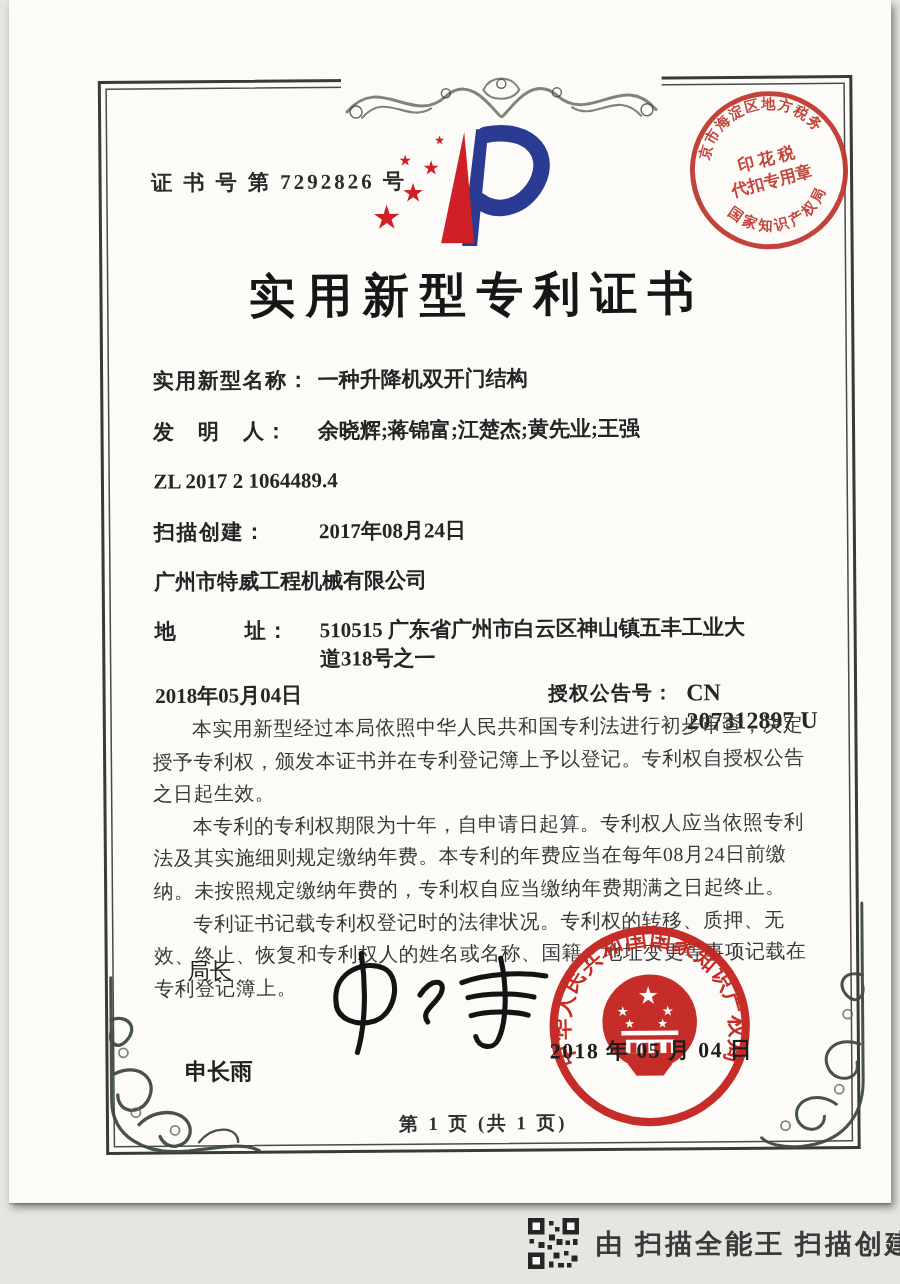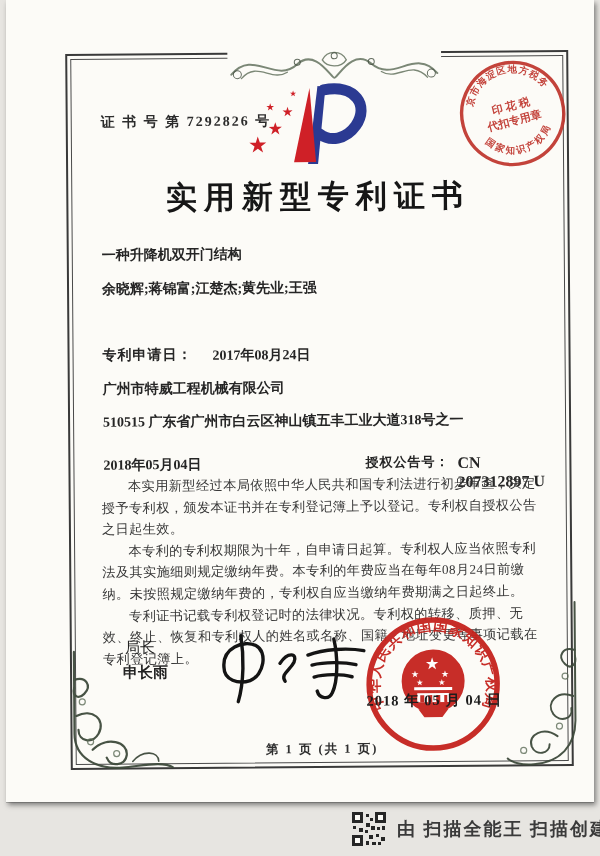--- a/index.html
+++ b/index.html
@@ -53,21 +53,21 @@
   .r7 .lbl{width:92px; font-size:13px;} .r7 .val{font-size:16px;}
   
   .body-text {
     position:absolute; left:31px; top:420px; width:447px;
     font-size:13.2px; line-height:21.6px; color:#383838;
     letter-spacing:.4px;
   }
   .body-text p { text-indent:2em; }
   
   .sig-title { position:absolute; left:53px; top:583px; font-size:15px; font-weight:400; color:#222; }
-  .sig-name  { position:absolute; left:51px; top:608px; font-size:15px; font-weight:700; color:#222; }
+  .sig-name  { position:absolute; left:51px; top:650px; font-size:15px; font-weight:700; color:#222; }
   .sig-hand  { position:absolute; left:136px; top:575px; width:170px; height:85px; }
   
   .page-footer {
     position:absolute; left:0; top:687px; width:100%;
     text-align:center; font-size:12.5px; color:#2f2f2f; letter-spacing:2px; font-weight:600;
   }
   
   .tax-seal { position:absolute; left:390px; top:6px; width:110px; height:110px; transform:rotate(-14deg); opacity:.92; }
   .main-seal { position:absolute; left:290px; top:560px; width:142px; height:142px; opacity:.95; }
   .seal-date {
@@ -170,35 +170,39 @@
         <textPath href="#taxBottom" startOffset="50%" text-anchor="middle">国家知识产权局</textPath>
       </text>
       <text x="55" y="51" text-anchor="middle" fill="#bf342c" font-size="11" font-weight="bold">印 花 税</text>
       <text x="55" y="66" text-anchor="middle" fill="#bf342c" font-size="11" font-weight="bold">代扣专用章</text>
     </svg>
 
     <div class="title">实用新型专利证书</div>
 
     <div class="fields">
       <div class="frow r0">
+        <span class="lbl">实用新型名称：</span>
         <span class="val">一种升降机双开门结构</span>
       </div>
       <div class="frow r1">
+        <span class="lbl">发　明　人：</span>
         <span class="val">余晓辉;蒋锦富;江楚杰;黄先业;王强</span>
       </div>
       <div class="frow r2">
+        <span class="val">ZL 2017 2 1064489.4</span>
       </div>
       <div class="frow r3">
-        <span class="lbl">专利申请日：</span>
+        <span class="lbl">扫描创建：</span>
         <span class="val">2017年08月24日</span>
       </div>
       <div class="frow r4">
         <span class="val">广州市特威工程机械有限公司</span>
       </div>
       <div class="frow r5">
+        <span class="lbl">地　　　址：</span>
         <span class="val">510515 广东省广州市白云区神山镇五丰工业大道318号之一</span>
       </div>
       <div class="frow r6">
         <span class="val">2018年05月04日</span>
       </div>
       <div class="frow r7">
         <span class="lbl">授权公告号：</span>
         <span class="val">CN 207312897 U</span>
       </div>
     </div>

